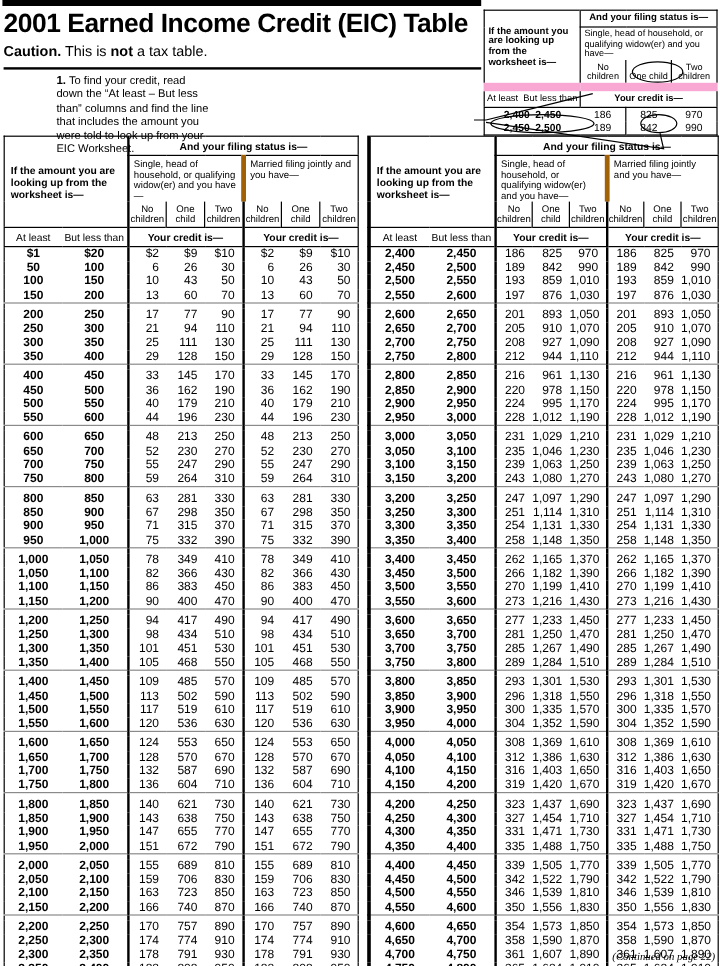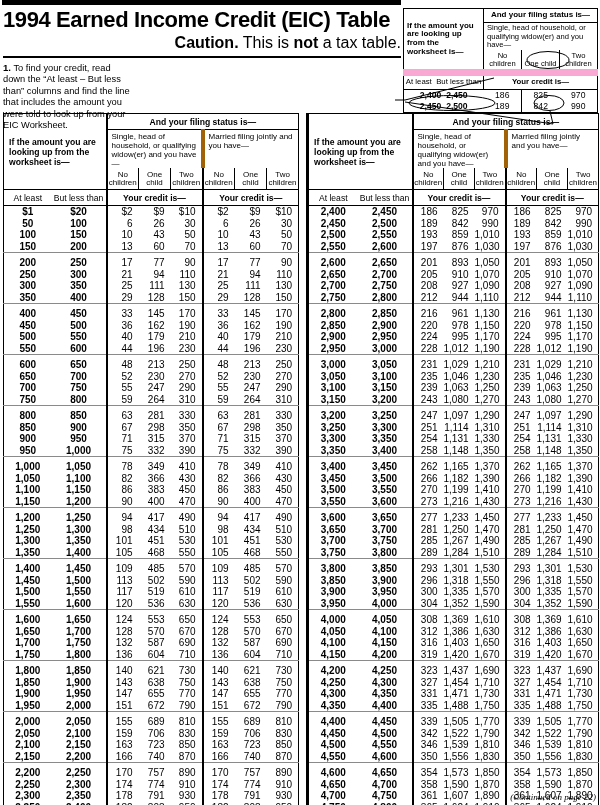--- a/index.html
+++ b/index.html
@@ -2,23 +2,23 @@
 <html><head>
 <meta charset="utf-8">
 <style>
   html,body{margin:0;padding:0;background:#fff;}
   body{width:600px;height:805px;position:relative;overflow:hidden;
        font-family:"Liberation Sans",sans-serif;color:#000;}
   
   #topbar{position:absolute;left:2px;top:0;width:399px;height:5px;background:#000;}
   #header-left{position:absolute;left:3px;top:7px;width:398px;}
   #page-title{font-size:22px;font-weight:bold;letter-spacing:-0.4px;margin:0;line-height:25px;}
-  #caution-line{font-size:16px;line-height:20px;margin-top:1px;text-align:right;}
+  #caution-line{font-size:12px;line-height:20px;margin-top:1px;}
   #caution-rule{height:2px;background:#000;margin-top:3px;margin-bottom:4px;}
-  #instructions{display:flex;gap:9px;}
+  #instructions{display:flex;gap:9px;margin-left:44px;}
   .instr{width:130px;font-size:9.3px;line-height:11.4px;}
   .instr b{font-size:9.6px;}
   
   #example-wrap{position:absolute;left:403px;top:8px;width:194px;}
   table{border-collapse:collapse;table-layout:fixed;width:100%;}
   th,td{padding:0;margin:0;}
   #example-table{border:1px solid #000;}
   #example-table th,#example-table td{font-size:7.6px;line-height:8.6px;}
   #example-table .h-lookup{border-right:1px solid #000;border-bottom:1px solid #000;
      text-align:left;vertical-align:middle;padding:2px 3px;font-weight:bold;font-size:8px;}
@@ -60,21 +60,21 @@
   
   #footer{position:absolute;right:4px;top:792px;font-family:"Liberation Serif",serif;
           font-style:italic;font-size:9px;}
 </style>
 </head>
 <body>
 
 <div id="topbar"></div>
 
 <div id="header-left">
-  <h1 id="page-title">1994 Earned Income Credit (EIC) Table</h1>
+  <h1 id="page-title">2001 Earned Income Credit (EIC) Table</h1>
   <div id="caution-line"><b>Caution.</b><span> This is </span><b>not</b><span> a tax table.</span></div>
   <div id="caution-rule"></div>
   <div id="instructions">
     <div class="instr"><b>1.</b><span> To find your credit, read down the “At least – But less than” columns and find the line that includes the amount you were told to look up from your EIC Worksheet.</span></div>
   </div>
 </div>
 
 <div id="example-wrap">
   <table id="example-table">
     <colgroup>

